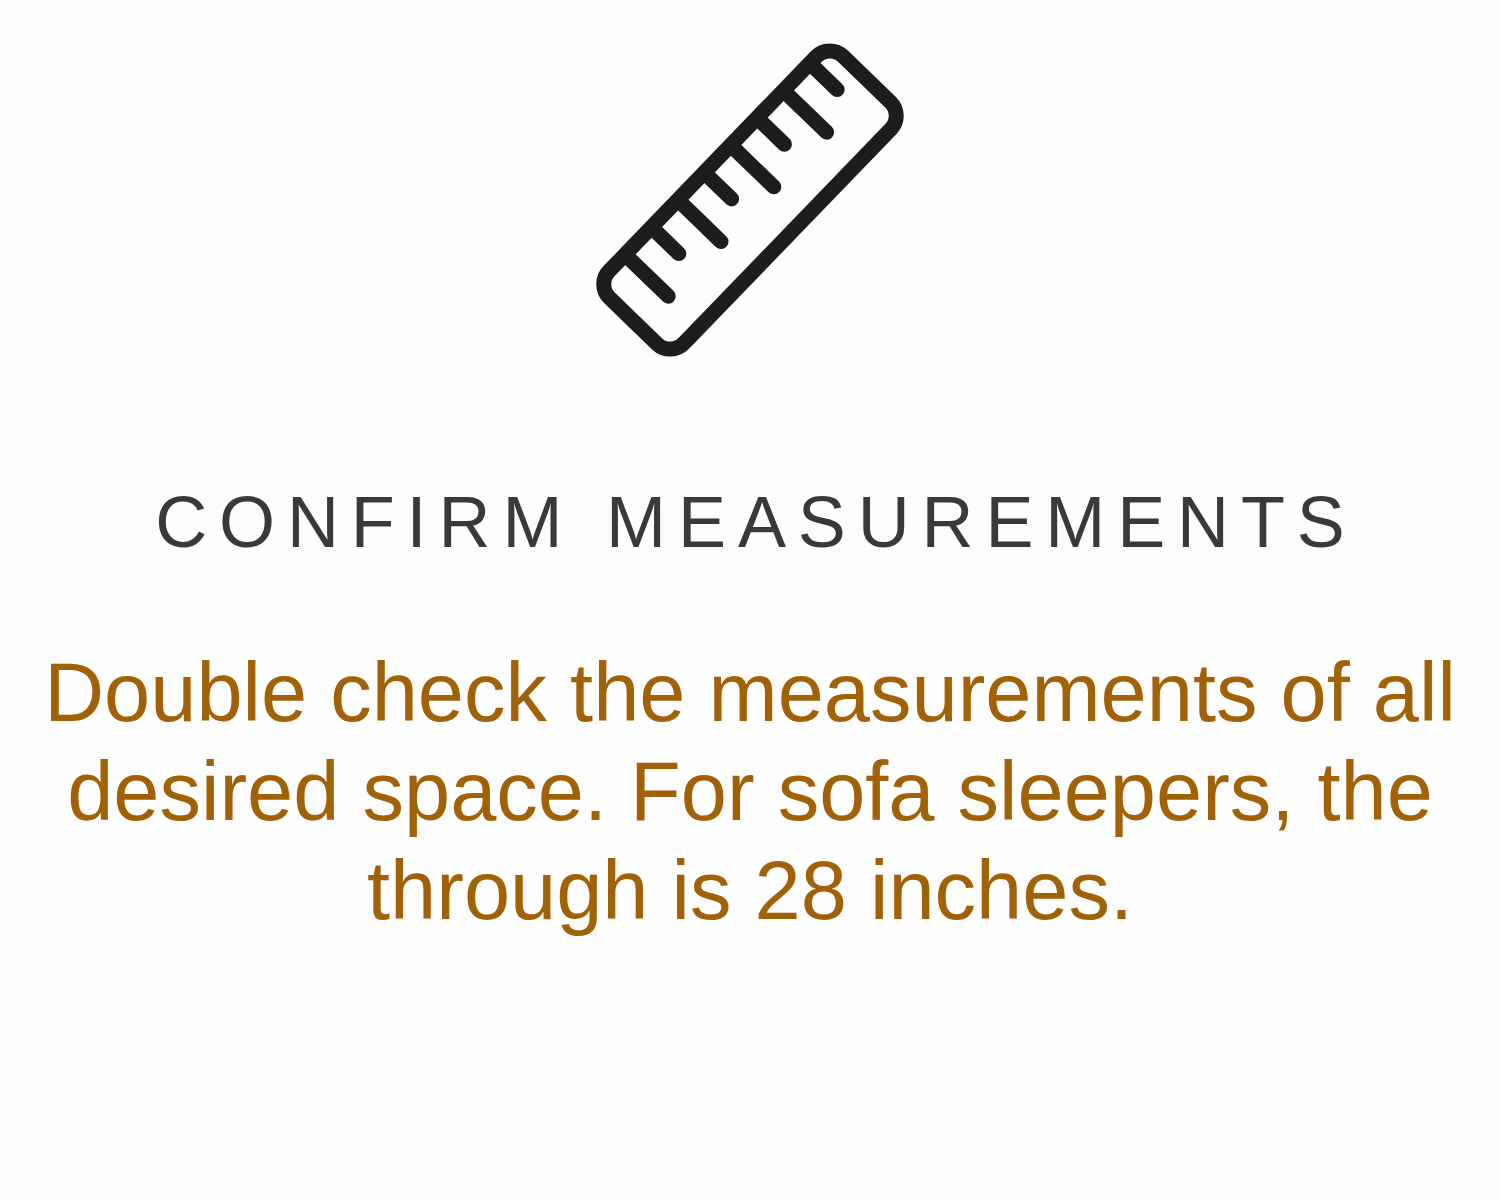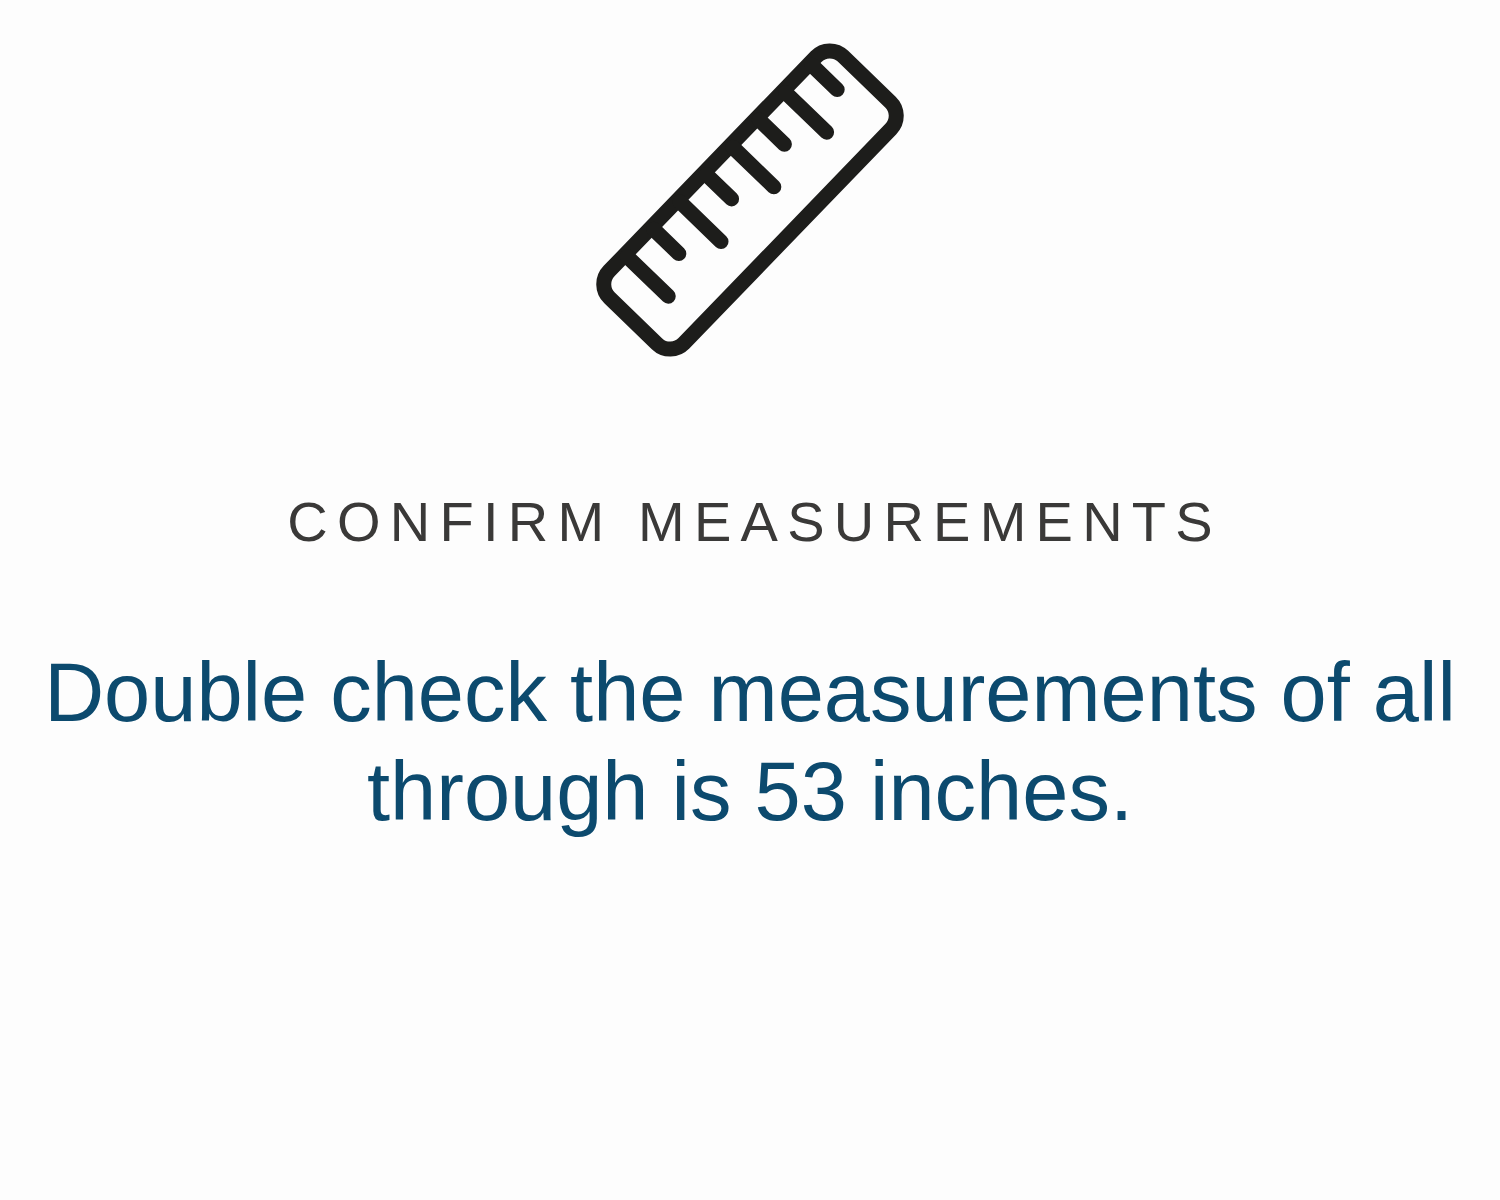--- a/index.html
+++ b/index.html
@@ -19,33 +19,33 @@
   }
   .icon-wrap {
     margin-top: 40px;
     width: 320px;
     height: 320px;
     flex: 0 0 auto;
   }
   .heading {
     margin: 120px 0 0 0;
     margin-right: -0.165em; 
-    font-size: 56px;
+    font-size: 72px;
     line-height: 84px;
     font-weight: 400;
     letter-spacing: 0.165em;
     white-space: nowrap;
     color: #3a3938;
   }
   .body-text {
     margin: 79px 0 8px 0;
     font-size: 83px;
     line-height: 99px;
     font-weight: 400;
-    color: #0c4a6e;
+    color: #a16207;
   }
   .body-text .line {
     display: block;
     white-space: nowrap;
   }
 </style>
 </head>
 <body>
 
 <div class="page">
@@ -63,16 +63,17 @@
         <line x1="72" y1="111" x2="72" y2="146"></line>
         <line x1="34" y1="111" x2="34" y2="168"></line>
       </g>
     </svg>
   </div>
 
   <h1 class="heading">CONFIRM MEASUREMENTS</h1>
 
   <p class="body-text">
     <span class="line">Double check the measurements of all</span>
-    <span class="line">through is 53 inches.</span>
+    <span class="line">desired space. For sofa sleepers, the</span>
+    <span class="line">through is 28 inches.</span>
   </p>
 
 </div>
 
 </body></html>

